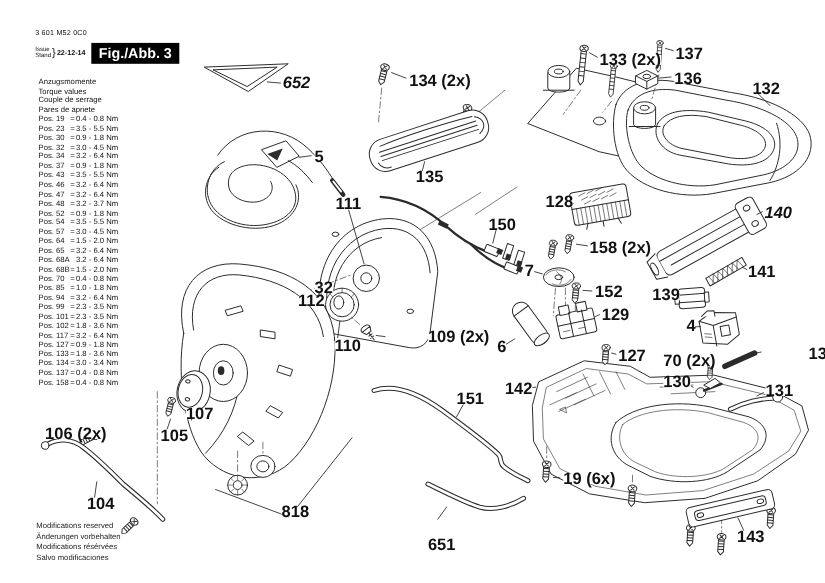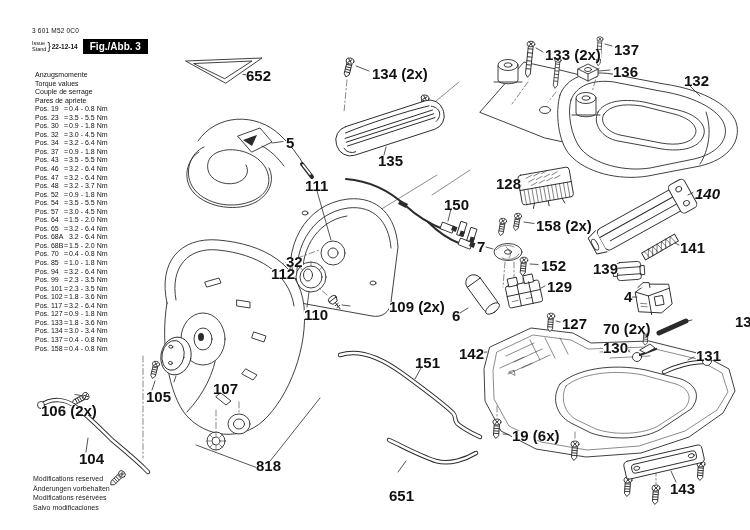--- a/index.html
+++ b/index.html
@@ -4,21 +4,21 @@
 <style>
   html,body{margin:0;padding:0;background:#fff;}
   .page{position:relative;width:750px;height:530px;background:#fff;overflow:hidden;
         font-family:"Liberation Sans", sans-serif;color:#111;}
   
   .part-no{position:absolute;left:32px;top:27px;font-size:6.5px;letter-spacing:.2px;}
   .issue-row{position:absolute;left:32px;top:39px;display:flex;align-items:center;}
   .issue-labels{display:flex;flex-direction:column;font-size:5.5px;line-height:5.5px;}
   .brace{font-size:10px;line-height:10px;margin:0 1px;}
   .date{font-size:6.5px;font-weight:bold;}
-  .figbox{background:#000;color:#fff;font-size:10px;font-weight:bold;
+  .figbox{background:#000;color:#fff;font-size:13px;font-weight:bold;
           padding:2px 7px 2px 7px;margin-left:5px;white-space:nowrap;}
   
   .torque{position:absolute;left:35px;top:71px;font-size:7px;line-height:8.55px;white-space:nowrap;}
   .ttitle{height:8.55px;}
   .trow{display:flex;height:8.55px;}
   .tpos{width:28px;}
   .teq{width:6px;text-align:center;}
   
   .notes{position:absolute;left:33px;top:474px;font-size:7px;line-height:9.6px;color:#222;white-space:nowrap;}
   
@@ -594,21 +594,21 @@
   <div class="notes">
 
   <div class="nline">Modifications reserved</div>
       <div class="nline">Änderungen vorbehalten</div>
       <div class="nline">Modifications résérvées</div>
       <div class="nline">Salvo modificaciones</div>
     </div>
 
   <div class="callouts">
 
-  <span class="callout" style="left: 246px; top: 71px;">652</span>
+  <span class="callout" style="left: 257px; top: 71px; font-style: italic;">652</span>
       <span class="callout" style="left: 286px; top: 138px;">5</span>
       <span class="callout" style="left: 372px; top: 69px;">134 (2x)</span>
       <span class="callout" style="left: 378px; top: 156px;">135</span>
       <span class="callout" style="left: 545px; top: 50px;">133 (2x)</span>
       <span class="callout" style="left: 614px; top: 45px;">137</span>
       <span class="callout" style="left: 613px; top: 67px;">136</span>
       <span class="callout" style="left: 684px; top: 76px;">132</span>
       <span class="callout" style="left: 305px; top: 181px;">111</span>
       <span class="callout" style="left: 444px; top: 200px;">150</span>
       <span class="callout" style="left: 496px; top: 179px;">128</span>
@@ -624,23 +624,23 @@
       <span class="callout" style="left: 271px; top: 269px;">112</span>
       <span class="callout" style="left: 304px; top: 310px;">110</span>
       <span class="callout" style="left: 353px; top: 302px; margin-left: 36px;">109 (2x)</span>
       <span class="callout" style="left: 452px; top: 311px;">6</span>
       <span class="callout" style="left: 562px; top: 319px;">127</span>
       <span class="callout" style="left: 603px; top: 324px;">70 (2x)</span>
       <span class="callout" style="left: 694px; top: 317px; margin-left: 41px;">138</span>
       <span class="callout" style="left: 603px; top: 343px;">130</span>
       <span class="callout" style="left: 696px; top: 351px;">131</span>
       <span class="callout" style="left: 459px; top: 349px; text-align: center;">142</span>
-      <span class="callout" style="left: 41px; top: 406px;">106 (2x)</span>
+      <span class="callout" style="left: 41px; top: 390px;">106 (2x)</span>
       <span class="callout" style="left: 146px; top: 392px;">105</span>
-      <span class="callout" style="left: 169px; top: 384px; margin-left: 44px;">107</span>
+      <span class="callout" style="left: 169px; top: 372px;">107</span>
       <span class="callout" style="left: 79px; top: 454px;">104</span>
       <span class="callout" style="left: 256px; top: 461px;">818</span>
       <span class="callout" style="left: 415px; top: 358px;">151</span>
       <span class="callout" style="left: 389px; top: 474px; margin-top: 17px;">651</span>
       <span class="callout" style="left: 512px; top: 431px;">19 (6x)</span>
       <span class="callout" style="left: 670px; top: 484px;">143</span>
     </div>
 
 </div>
 

